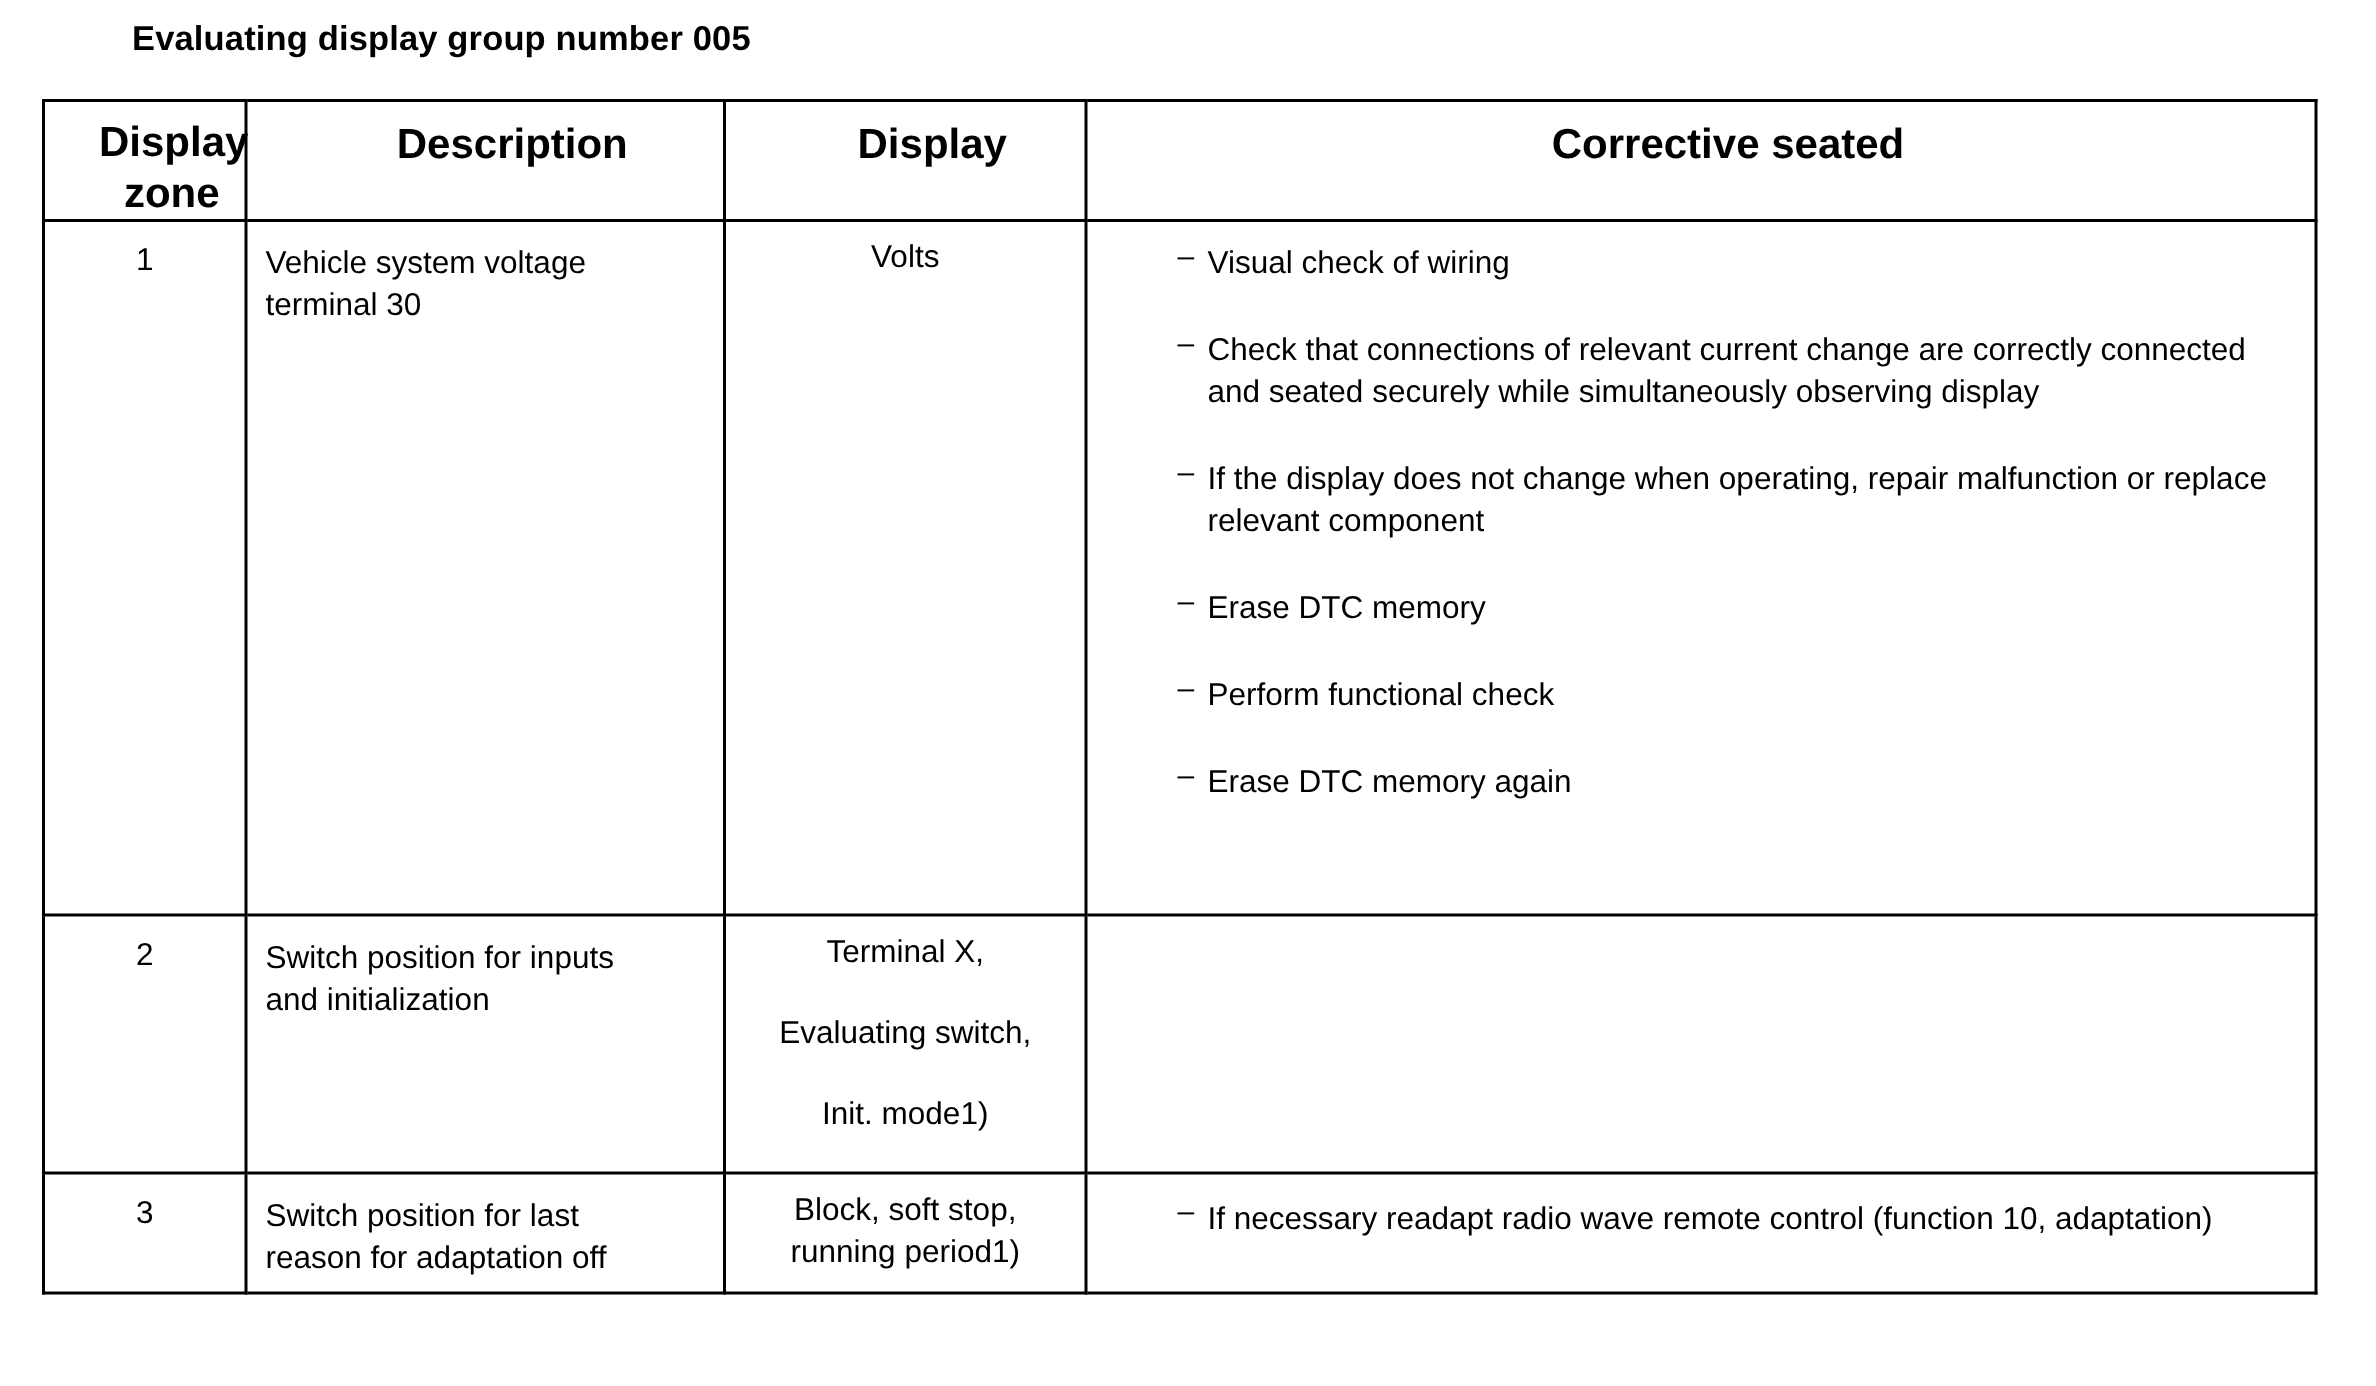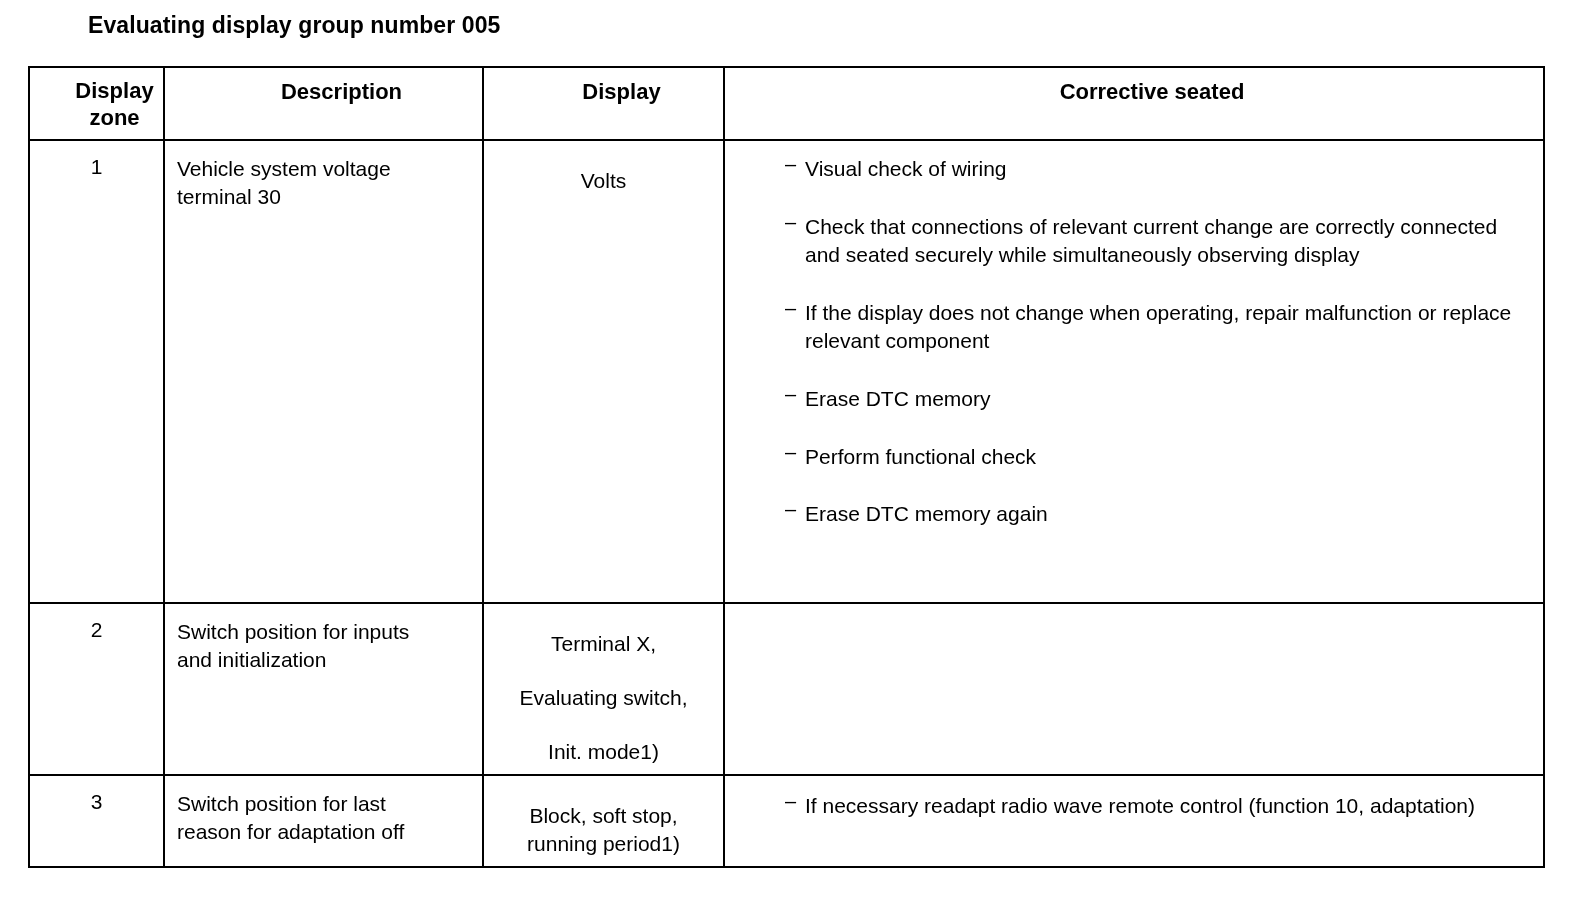--- a/index.html
+++ b/index.html
@@ -57,21 +57,21 @@
   col.c1 { width: 135px; }
   col.c2 { width: 319px; }
   col.c3 { width: 241px; }
   col.c4 { width: 820px; }
 
   
   tr.header-row td {
     height: 71px;
   }
   .hdr {
-    font-size: 22px;
+    font-size: 28px;
     font-weight: bold;
     text-align: center;
     line-height: 1.25;
     padding-top: 10px;
     margin-left: 36px;
   }
   .hdr.two-line { line-height: 1.22; }
 
   
   .cell-zone {
@@ -81,21 +81,21 @@
   }
   .cell-desc {
     font-size: 21px;
     line-height: 1.33;
     padding: 14px 6px 8px 12px;
   }
   .cell-display {
     font-size: 21px;
     text-align: center;
     line-height: 1.33;
-    padding: 26px 6px 8px 6px;
+    padding: 10px 6px 8px 6px;
   }
   .cell-display .spaced-line { margin-bottom: 26px; }
   .cell-display .spaced-line:last-child { margin-bottom: 0; }
 
   .cell-action {
     font-size: 21px;
     padding: 14px 10px 10px 60px;
     line-height: 1.33;
   }
   .bullet {

